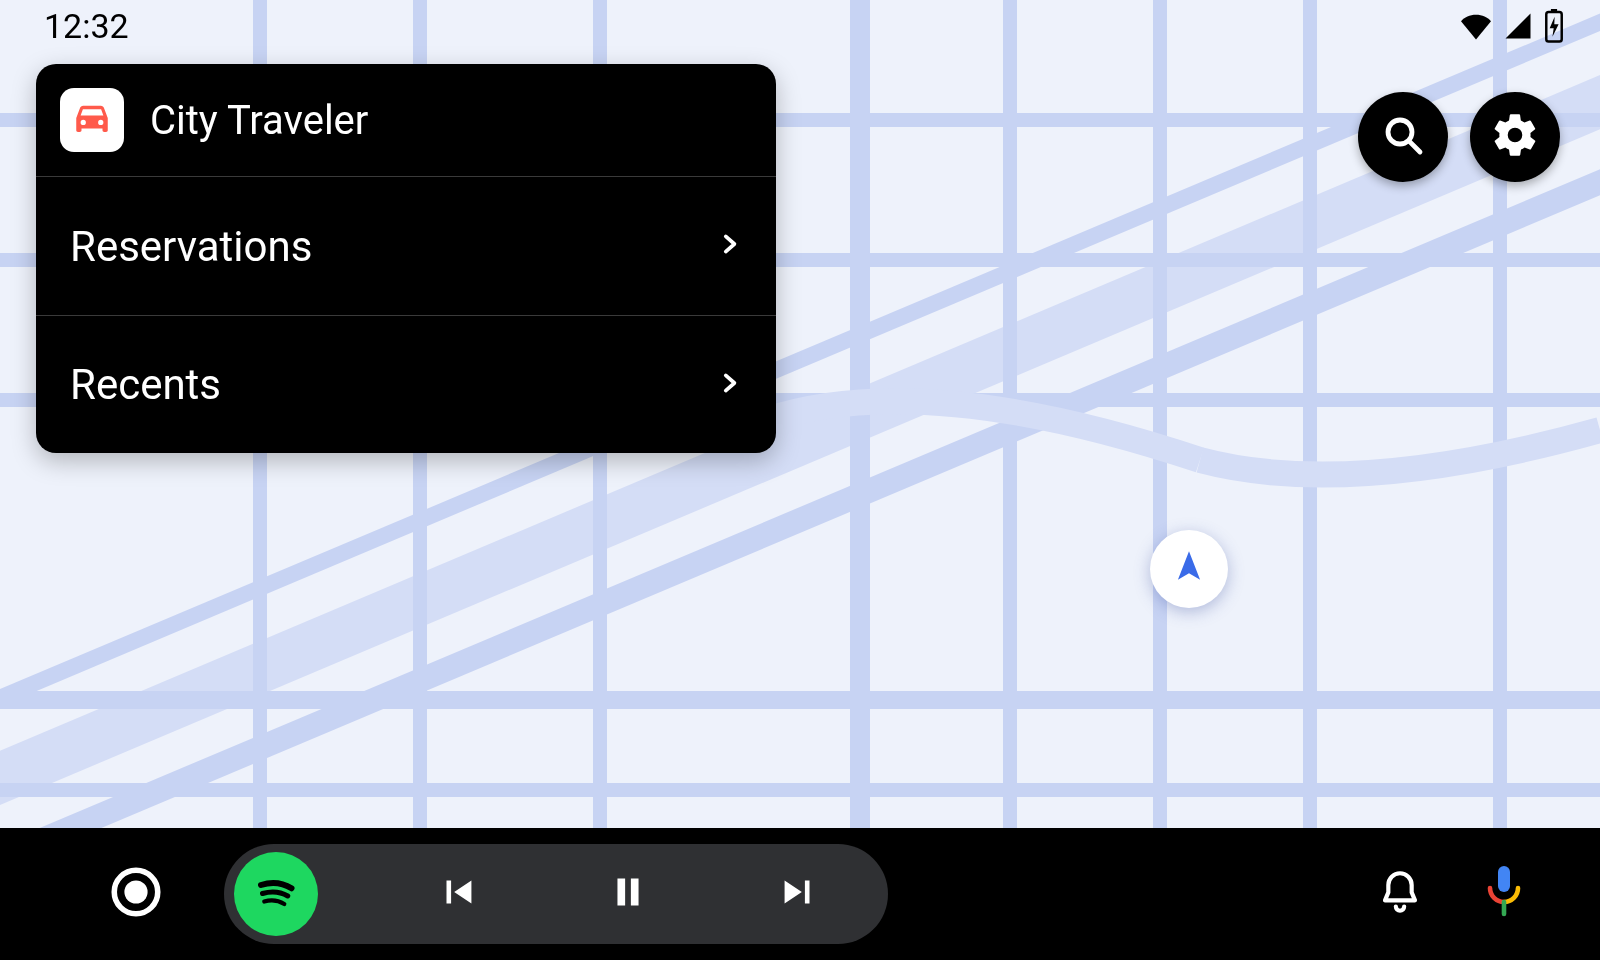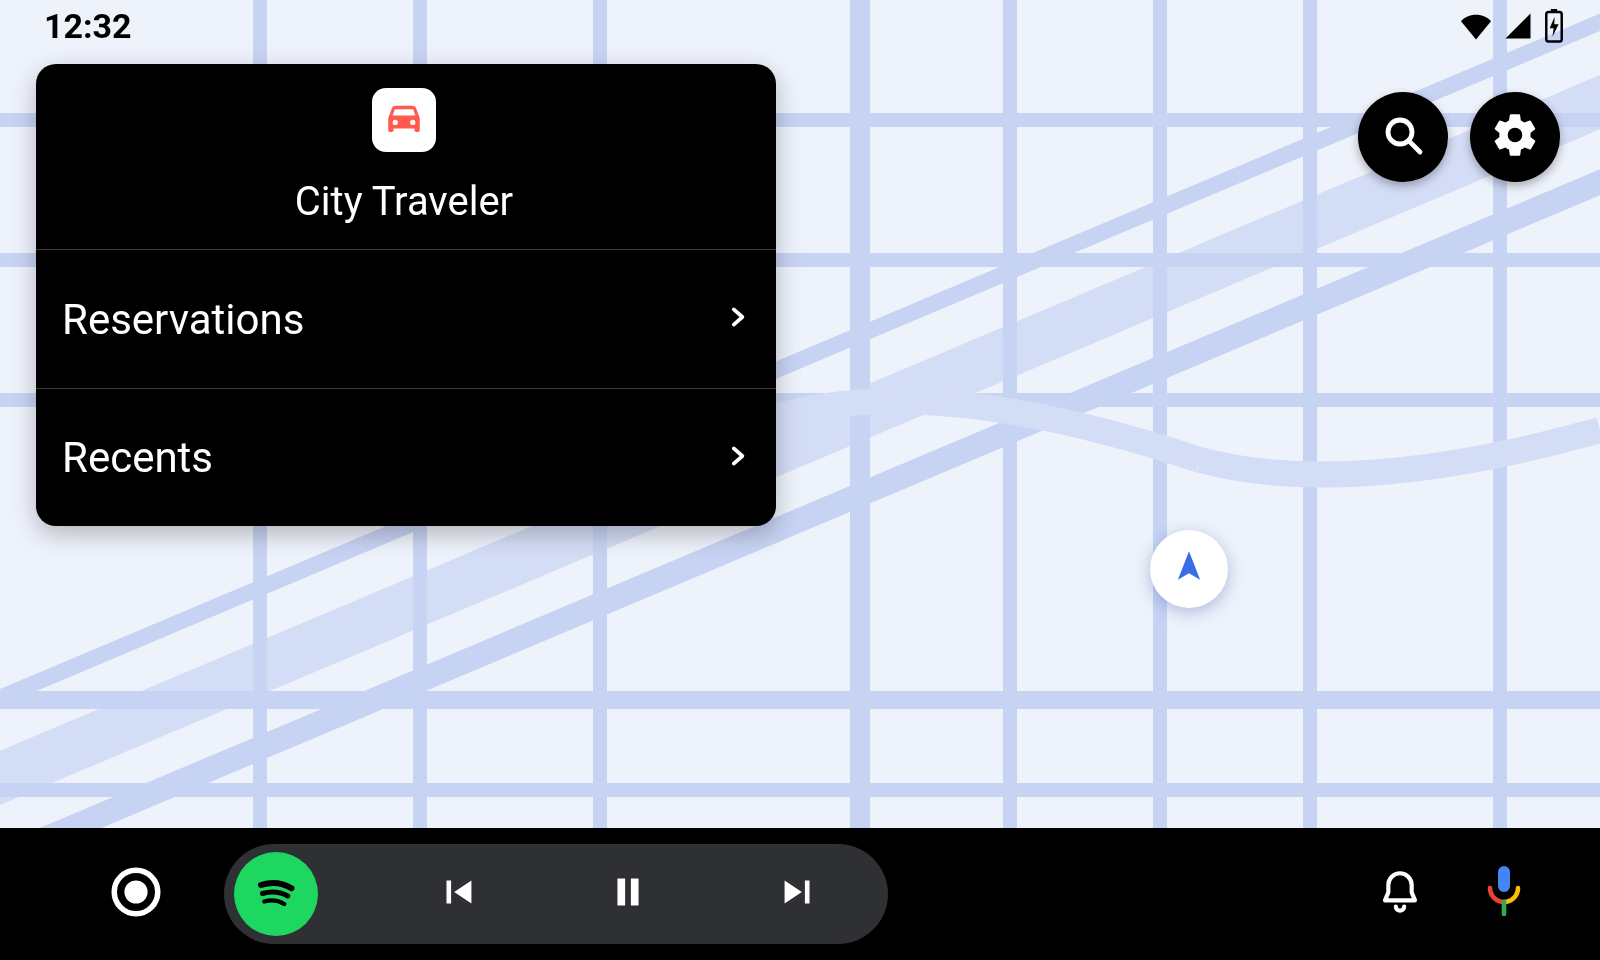--- a/index.html
+++ b/index.html
@@ -12,49 +12,48 @@
     background: #eef2fb;
     overflow: hidden;
   }
   .map svg { width: 100%; height: 100%; display: block; }
 
   
   .status-bar {
     position: absolute; top: 0; left: 0; right: 0; height: 52px;
     display: flex; align-items: center; justify-content: space-between;
     padding: 0 36px 0 44px;
-    color: #000; font-size: 34px; font-weight: 700;
+    color: #000; font-size: 34px; font-weight: 400;
   }
   .status-right { display: flex; align-items: center; gap: 10px; }
   .status-right svg { display: block; }
 
   
   .panel {
     position: absolute; top: 64px; left: 36px;
     width: 740px;
     background: #000; color: #fff;
     border-radius: 20px;
     overflow: hidden;
     box-shadow: 0 8px 24px rgba(0,0,0,.25);
   }
   .panel-header {
     display: flex; align-items: center; gap: 26px;
     padding: 24px 28px 24px 24px;
     border-bottom: 1px solid #3a3a3a;
-    flex-direction: column;
   }
   .app-badge {
     width: 64px; height: 64px; border-radius: 14px; background: #fff;
     display: flex; align-items: center; justify-content: center;
   }
   .app-title { font-size: 40px; font-weight: 400; }
   .panel-list { list-style: none; }
   .panel-item {
     display: flex; align-items: center; justify-content: space-between;
-    padding: 0 26px; height: 138px;
+    padding: 0 34px; height: 138px;
     border-top: 1px solid #3a3a3a;
     cursor: pointer;
   }
   .panel-item:first-child { border-top: none; }
   .panel-item .label { font-size: 42px; }
   .panel-item .chev  { flex: none; }
 
   
   .map-btns { position: absolute; top: 92px; right: 40px; display: flex; gap: 22px; }
   .round-btn {

